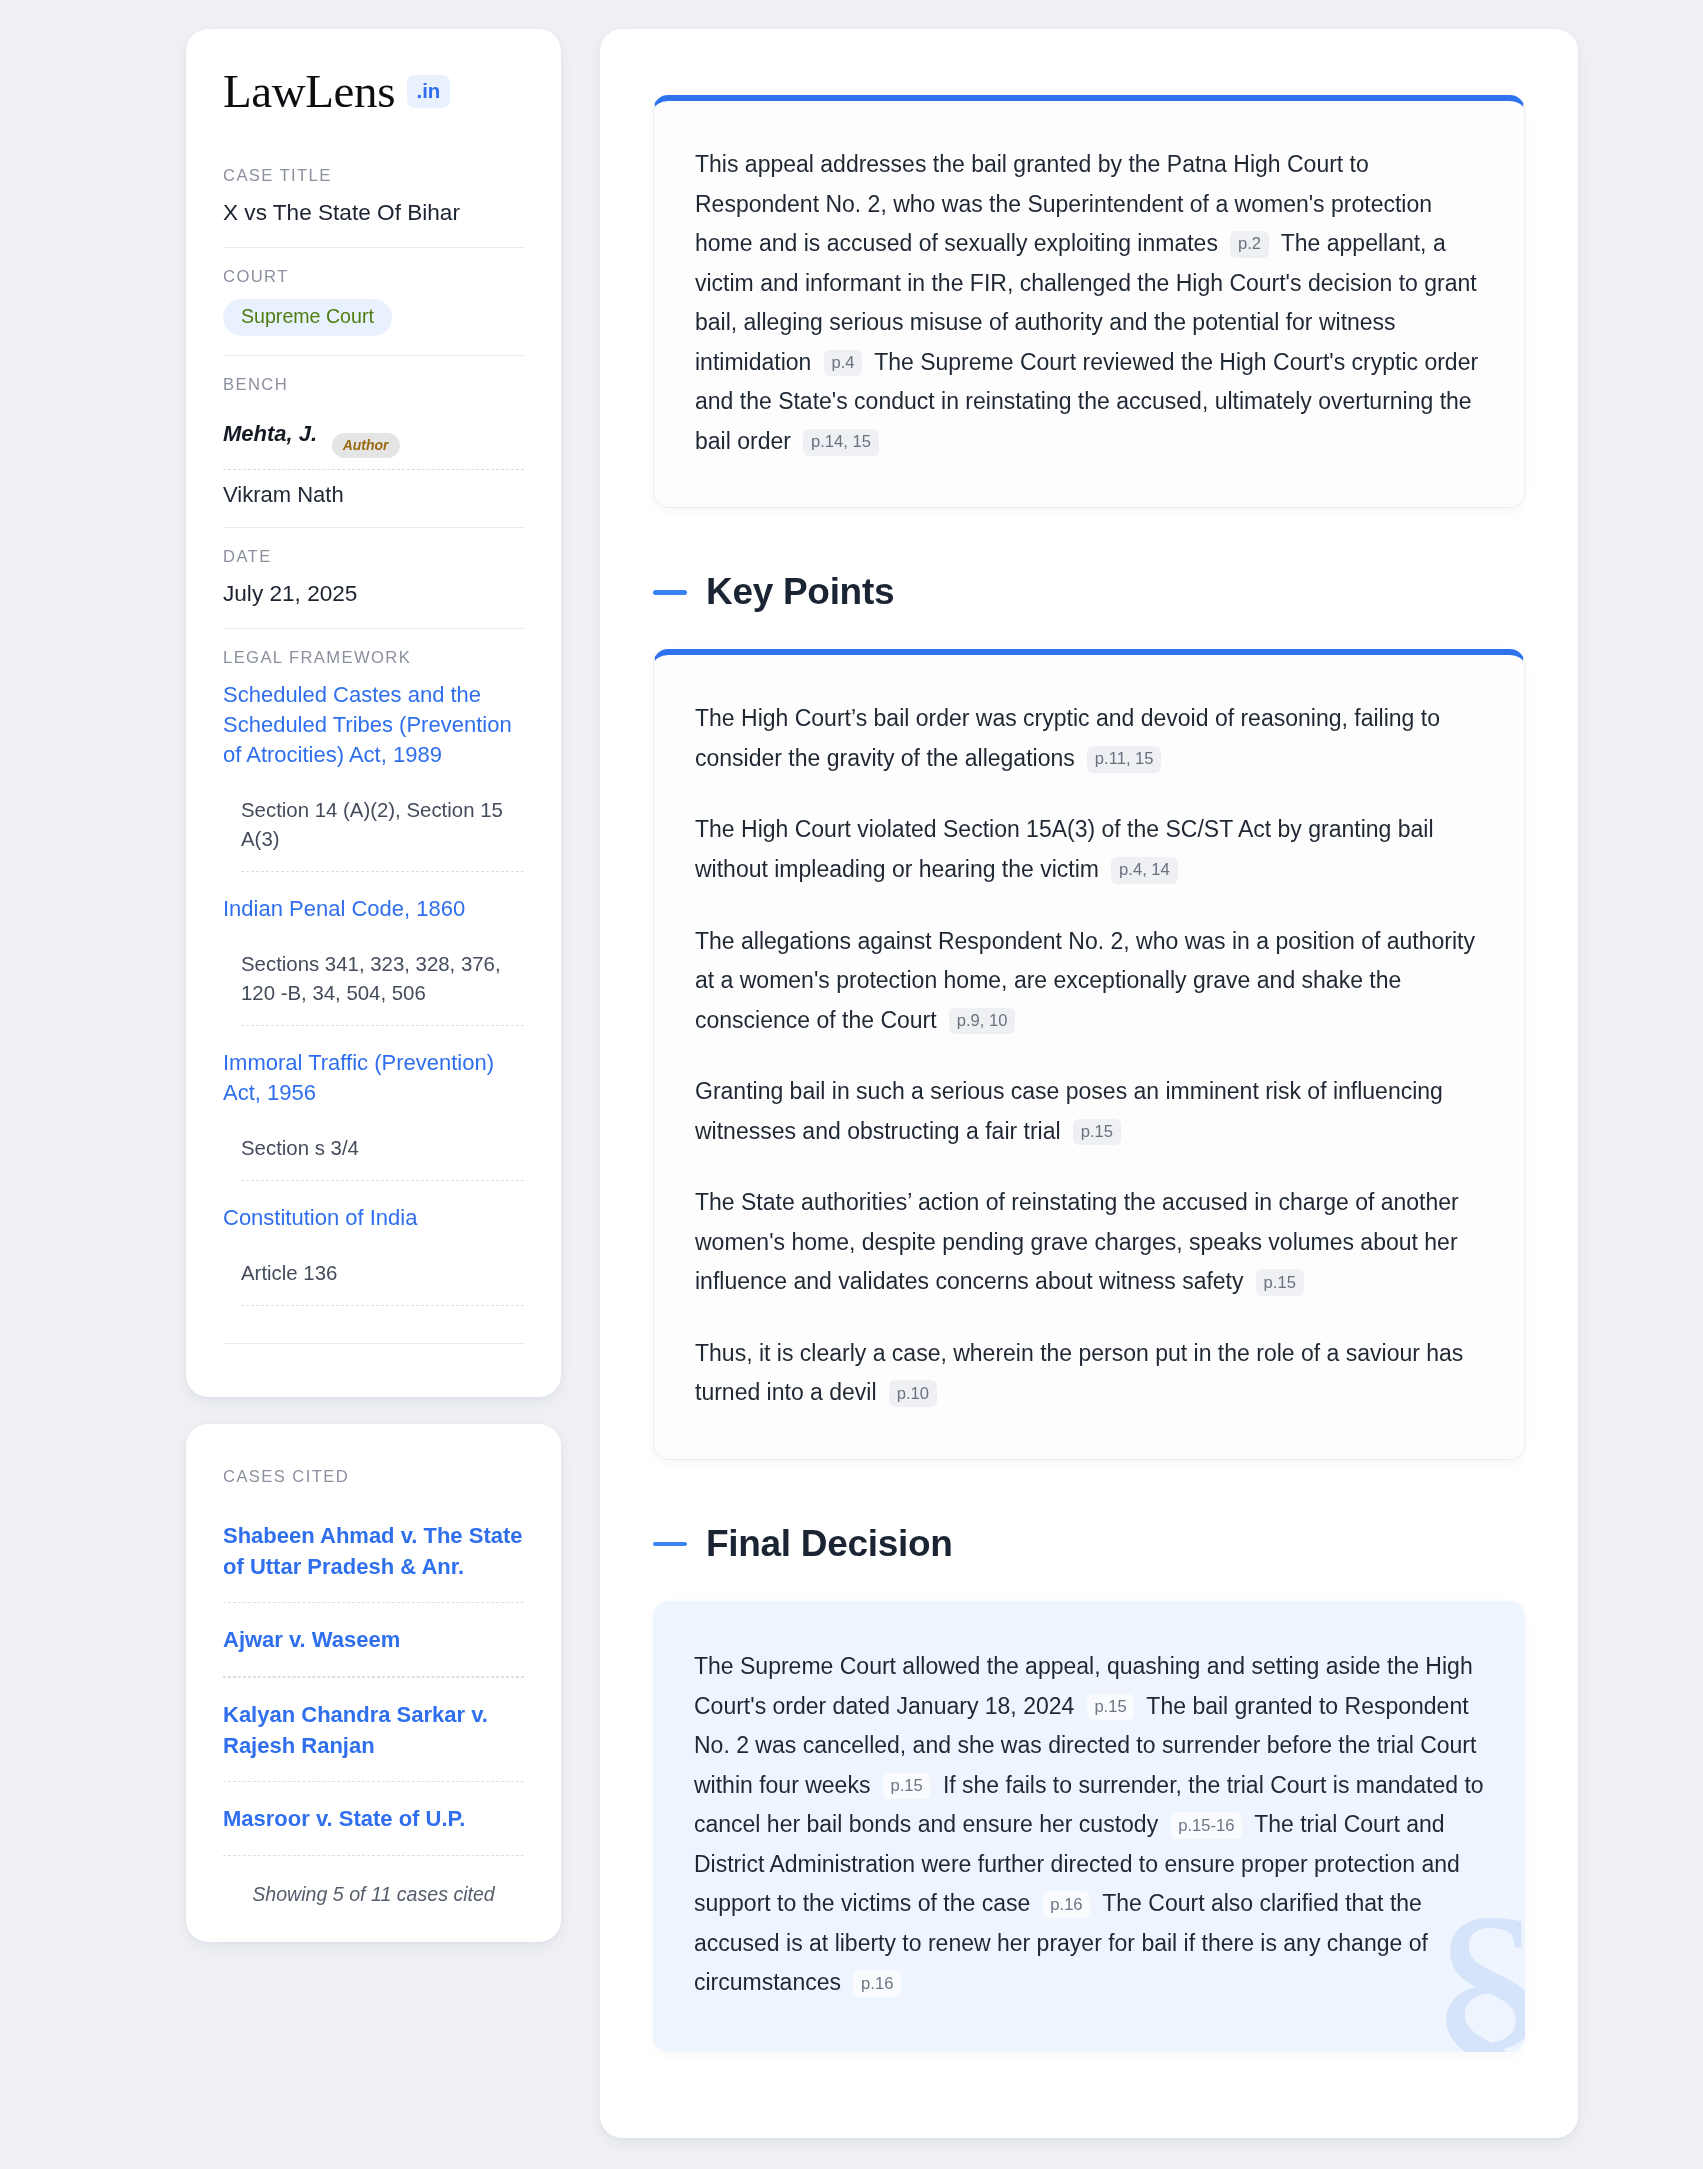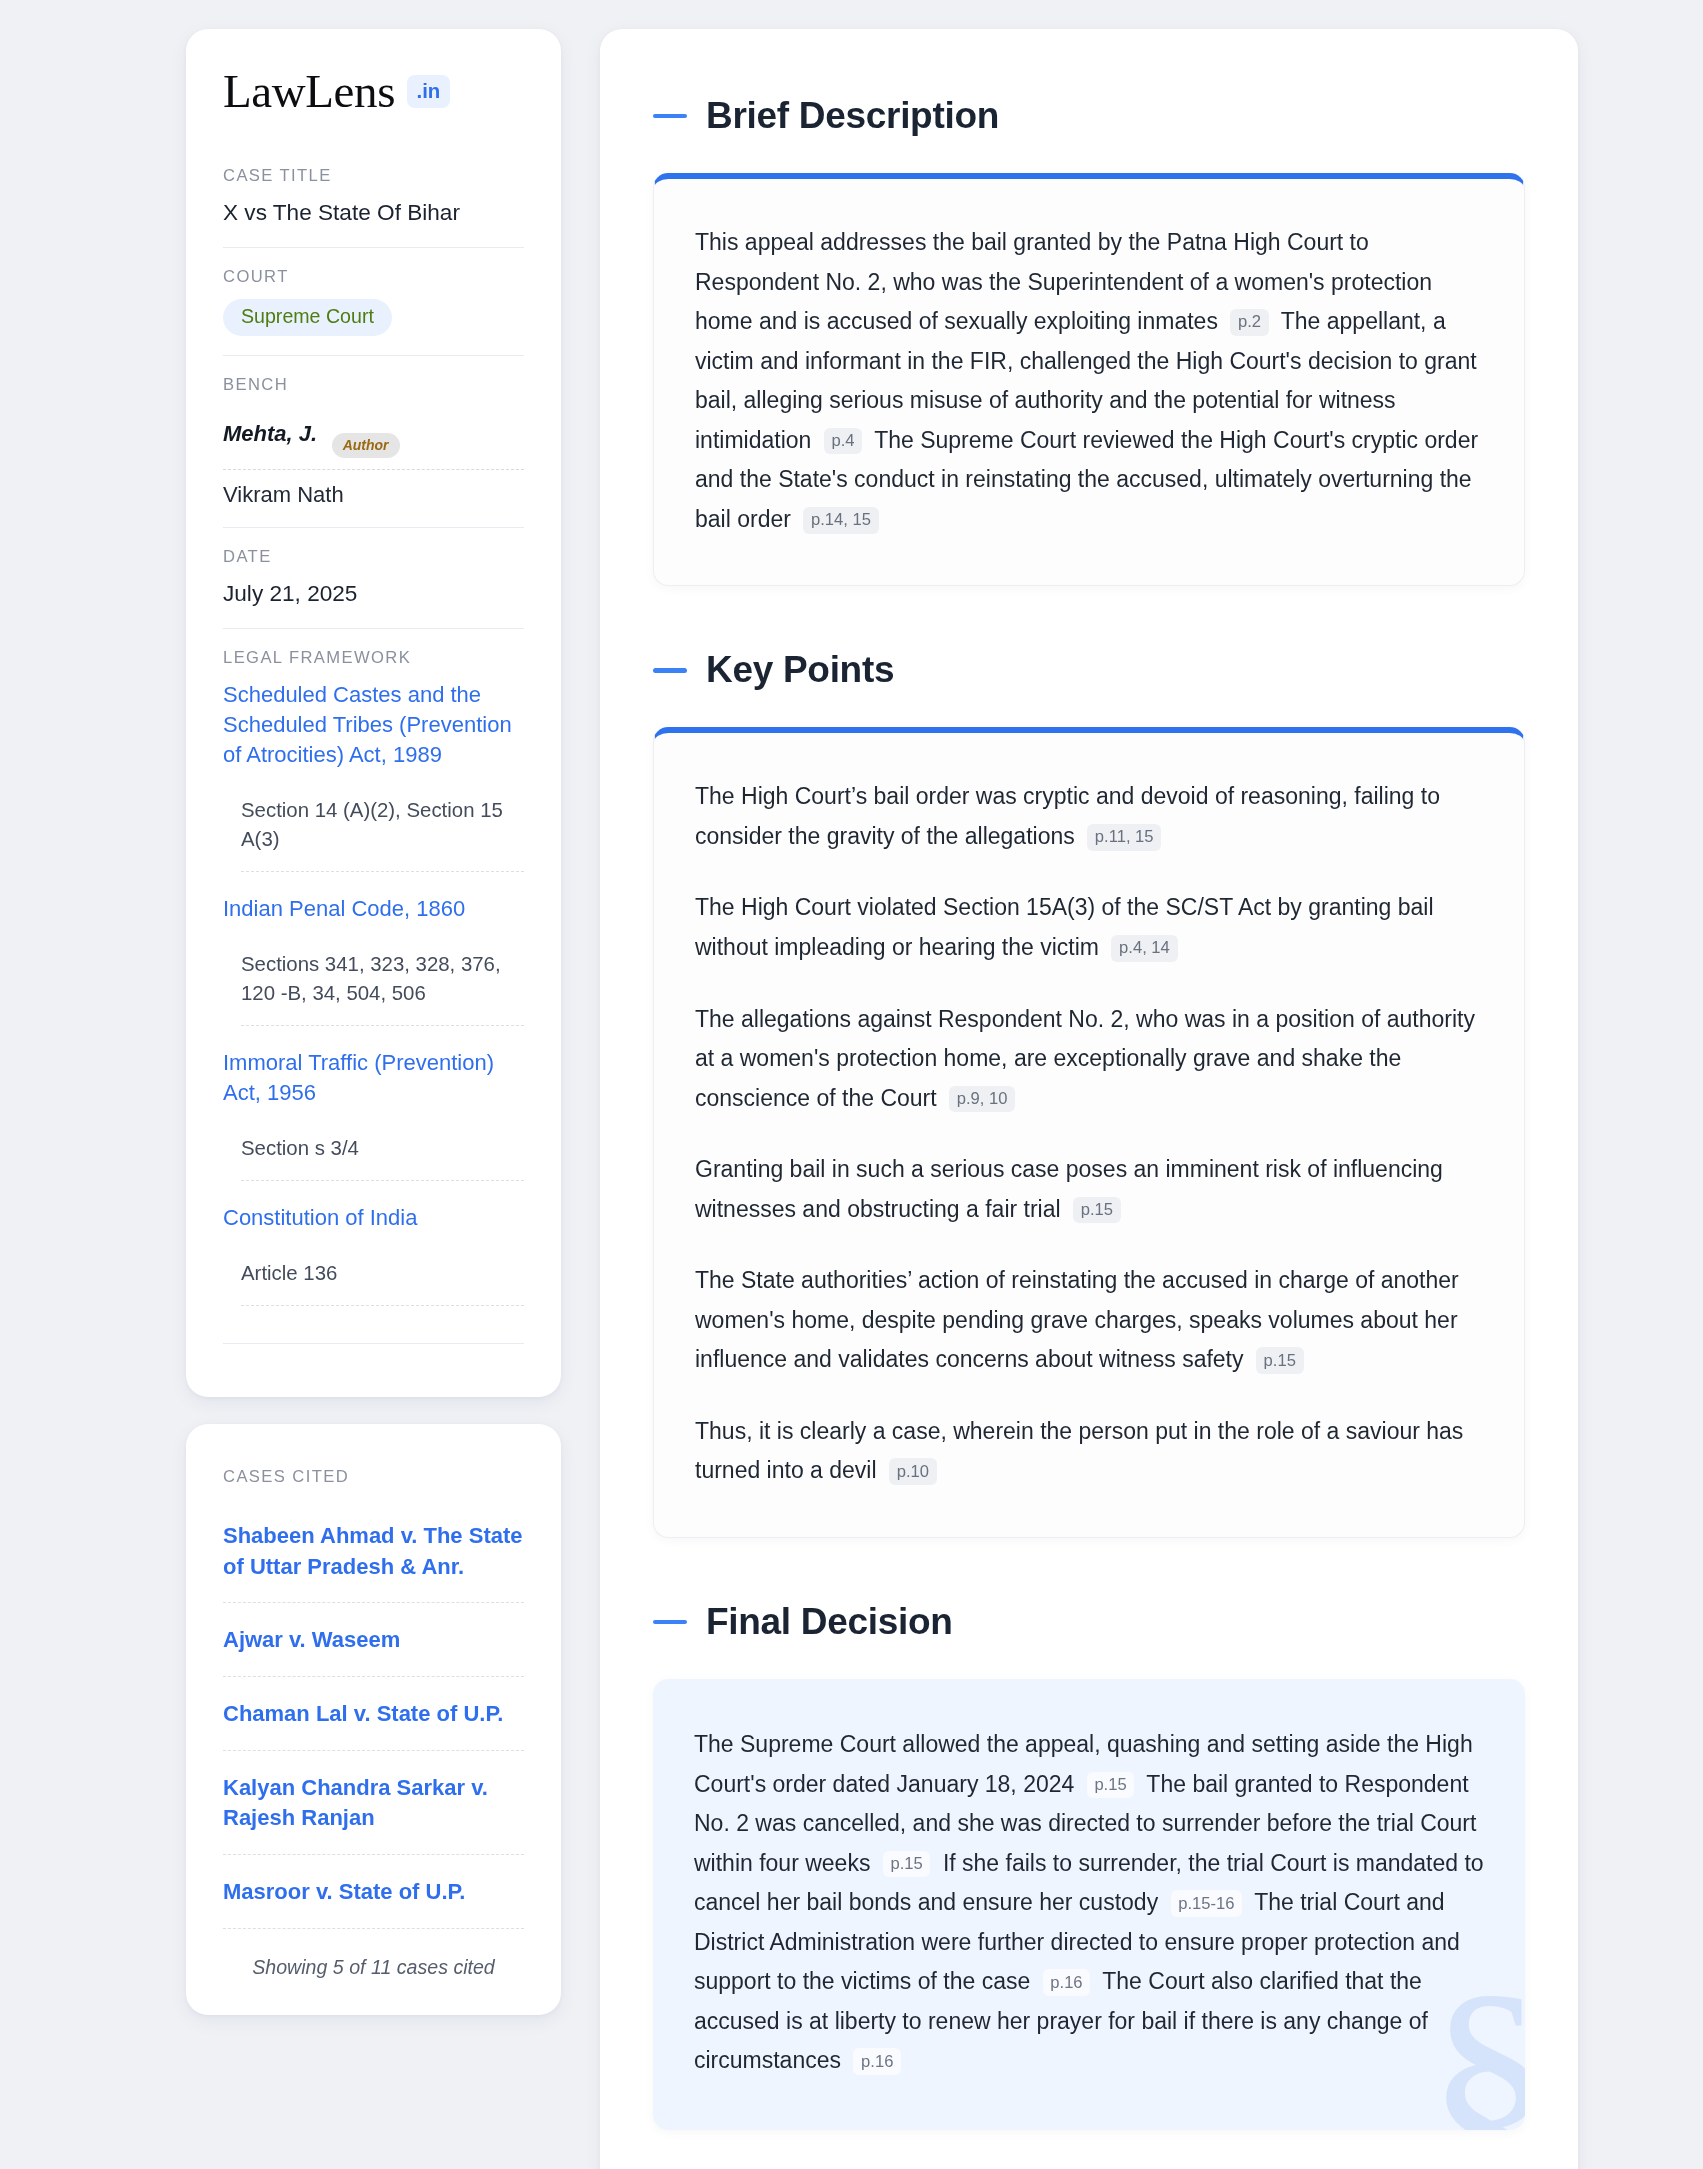--- a/index.html
+++ b/index.html
@@ -303,38 +303,33 @@
 
     </div>
 
     <div class="card side-card-2">
       <div class="flabel">CASES CITED</div>
 
       <div class="case-item">Shabeen Ahmad v. The State of Uttar Pradesh &amp; Anr.</div>
       <div class="case-rule"></div>
       <div class="case-item">Ajwar v. Waseem</div>
       <div class="case-rule"></div>
-      <div class="case-item">Chaman Lal v. State of U.P.</div>
       <div class="case-rule"></div>
       <div class="case-item">Kalyan Chandra Sarkar v. Rajesh Ranjan</div>
       <div class="case-rule"></div>
       <div class="case-item">Masroor v. State of U.P.</div>
       <div class="case-rule"></div>
 
       <div class="cases-footer">Showing 5 of 11 cases cited</div>
     </div>
 
   </aside>
 
   <main class="main">
 
-    <div class="sec-head">
-      <span class="dash"></span>
-      <span class="sec-title">Brief Description</span>
-    </div>
 
     <section class="panel">
       <p class="body-text">
         <span>This appeal addresses the bail granted by the Patna High Court to Respondent No. 2, who was the Superintendent of a women's protection home and is accused of sexually exploiting inmates</span>
         <span class="cite">p.2</span>
         <span>The appellant, a victim and informant in the FIR, challenged the High Court's decision to grant bail, alleging serious misuse of authority and the potential for witness intimidation</span>
         <span class="cite">p.4</span>
         <span>The Supreme Court reviewed the High Court's cryptic order and the State's conduct in reinstating the accused, ultimately overturning the bail order</span>
         <span class="cite">p.14, 15</span>
       </p>

